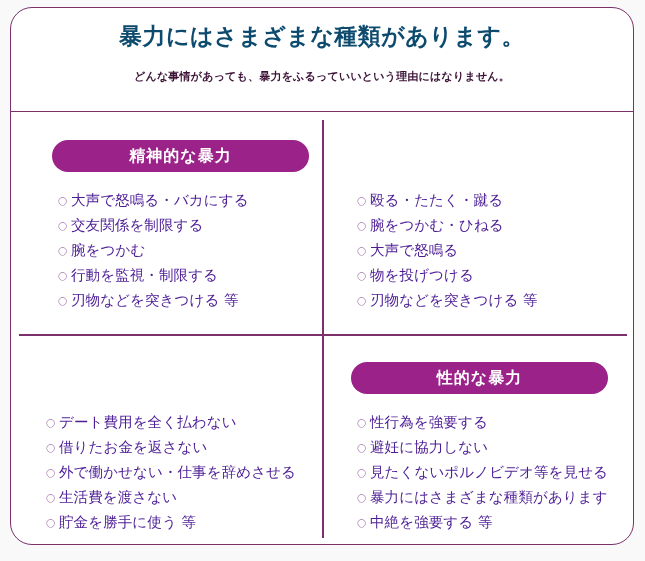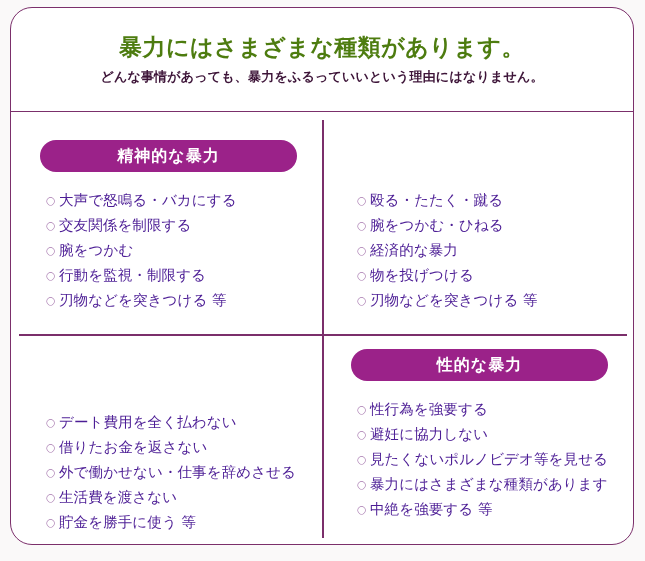--- a/index.html
+++ b/index.html
@@ -37,32 +37,32 @@
     box-sizing: border-box;
     border-bottom: 1.5px solid #7b2f6b;
     display: flex;
     flex-direction: column;
     align-items: center;
     justify-content: center;
   }
   .header-title {
     font-size: 23px;
     font-weight: bold;
-    color: #4d7c0f;
+    color: #0c4a6e;
     letter-spacing: 0.5px;
     margin: 0 0 10px 0;
     line-height: 1.1;
     text-align: center;
   }
   .header-subtitle {
-    font-size: 13px;
+    font-size: 11px;
     font-weight: bold;
     color: #3d1438;
     letter-spacing: 0.2px;
-    margin: 0;
+    margin: 12px;
     line-height: 1.1;
     text-align: center;
   }
 
   
   .grid {
     position: absolute;
     left: 0;
     top: 104px;
     width: 100%;
@@ -84,24 +84,24 @@
     height: 1.5px;
     background: #7b2f6b;
   }
 
   .cell {
     position: absolute;
     width: 311px;
     height: 222px;
     box-sizing: border-box;
   }
-  .cell-tl { left: 0;     top: 0;   }
+  .cell-tl { left: 12px;     top: 0;   }
   .cell-tr { left: 311px; top: 0;   }
   .cell-bl { left: 0;     top: 222px; }
-  .cell-br { left: 311px; top: 209px; }
+  .cell-br { left: 311px; top: 222px; }
 
   .cat-pill {
     position: absolute;
     top: 28px;
     left: 29px;
     width: 257px;
     height: 32px;
     border-radius: 16px;
     background: #9b2289;
     display: flex;
@@ -195,21 +195,21 @@
         <li class="item">
           <span class="bullet-icon">○</span>
           <span class="item-text">殴る・たたく・蹴る</span>
         </li>
         <li class="item">
           <span class="bullet-icon">○</span>
           <span class="item-text">腕をつかむ・ひねる</span>
         </li>
         <li class="item">
           <span class="bullet-icon">○</span>
-          <span class="item-text">経済的な暴力</span>
+          <span class="item-text">大声で怒鳴る</span>
         </li>
         <li class="item">
           <span class="bullet-icon">○</span>
           <span class="item-text">物を投げつける</span>
         </li>
         <li class="item">
           <span class="bullet-icon">○</span>
           <span class="item-text">刃物などを突きつける 等</span>
         </li>
       </ul>

